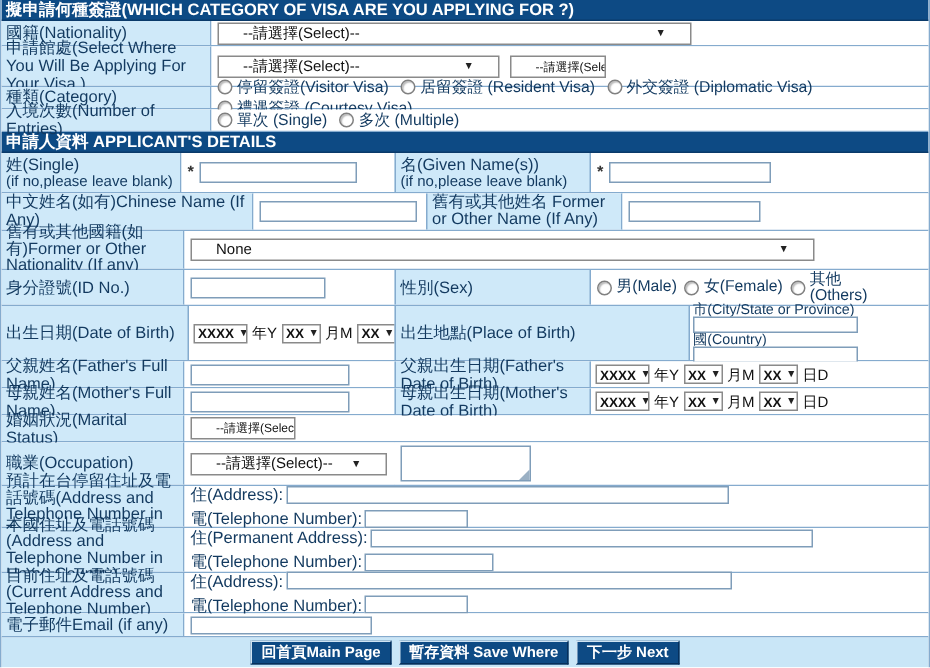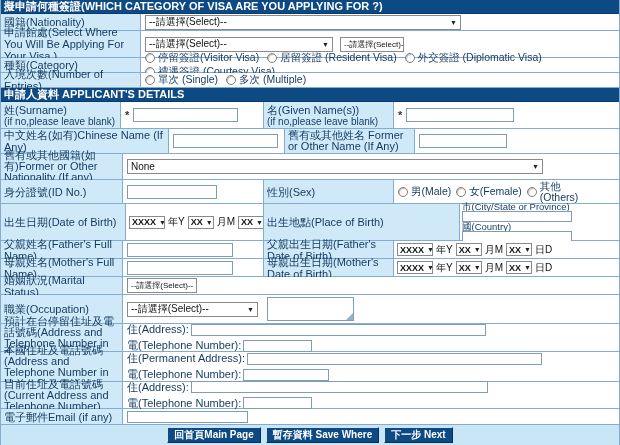--- a/index.html
+++ b/index.html
@@ -14,21 +14,21 @@
   .bar{background:#0d4a84;color:#fff;font-weight:bold;font-size:11px;
        padding:0 3px;display:flex;align-items:center;border-bottom:1px solid #0a3a6a;}
   .row{display:flex;border-bottom:1px solid #85abce;background:#fff;}
   .lbl{background:#cfe9f9;border-right:1px solid #85abce;padding:1px 3px;
        display:flex;flex-direction:column;justify-content:center;line-height:12px;flex:none;}
   .mid{border-left:1px solid #85abce;}
   .fld{display:flex;align-items:center;padding:1px 4px;gap:3px;background:#fff;}
   .colfld{flex-direction:column;align-items:flex-start;justify-content:center;gap:1px;}
   .line{display:flex;align-items:center;gap:2px;}
   .sel{background:#fff;border:1px solid #8a8a8a;height:15px;display:inline-flex;
-       align-items:center;justify-content:space-between;padding:0 3px;color:#111;
+       align-items:center;justify-content:space-between;padding:0 16px;color:#111;
        font-size:10px;white-space:nowrap;overflow:hidden;flex:none;cursor:default;}
   .sel.tiny{font-size:8px;}
   .dsel{height:13px;font-size:9px;font-weight:bold;padding:0 2px;}
   .arr{font-size:7px;color:#222;margin-left:3px;flex:none;}
   .inp{border:1px solid #7f9db9;height:14px;background:#fff;padding:0 2px;
        font:inherit;flex:none;}
   .rgrp{display:flex;align-items:center;flex-wrap:wrap;row-gap:0;}
   .ritem{display:inline-flex;align-items:center;margin-right:8px;white-space:nowrap;}
   .ritem.wrapable{white-space:normal;}
   .rdot{width:10px;height:10px;border:1px solid #808080;border-radius:50%;
@@ -120,21 +120,21 @@
       </div>
     </div>
   </div>
 
   <div class="bar" style="height:14px">
     <span>申請人資料 APPLICANT'S DETAILS</span>
   </div>
 
   <div class="row" style="height:27px">
     <div class="lbl" style="width:120px;justify-content:flex-start;padding-top:2px">
-      <span>姓(Surname)</span>
+      <span>姓(Single)</span>
       <span class="sub">(if no,please leave blank)</span>
     </div>
     <div class="fld" style="width:142px">
       <span class="req">*</span>
       <input class="inp" style="width: 105px;">
     </div>
     <div class="lbl mid" style="width:131px;justify-content:flex-start;padding-top:2px">
       <span>名(Given Name(s))</span>
       <span class="sub">(if no,please leave blank)</span>
     </div>

